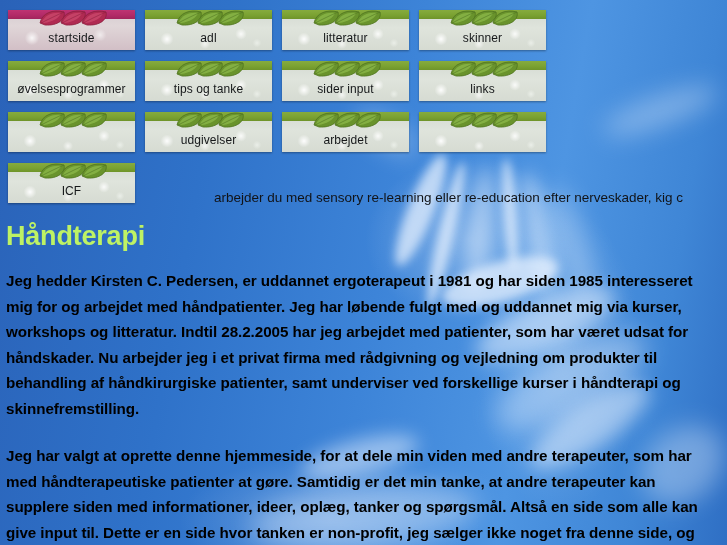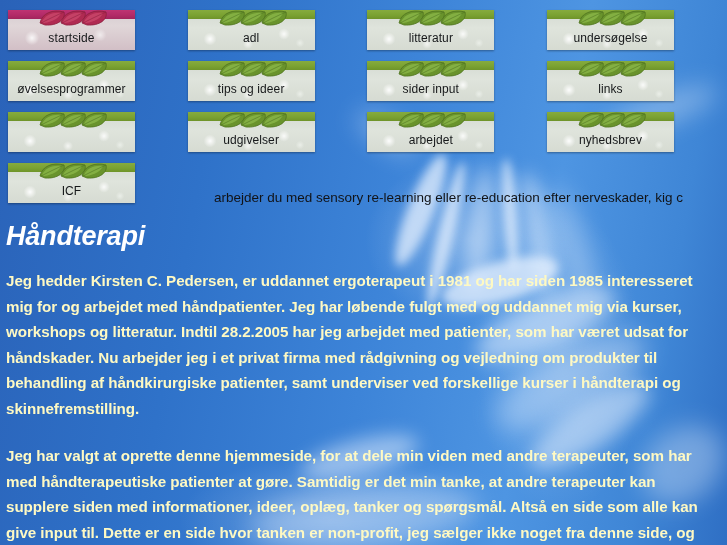--- a/index.html
+++ b/index.html
@@ -45,21 +45,20 @@
   
   #nav {
     position: absolute;
     left: 8px;
     top: 10px;
     width: 666px;
     z-index: 5;
     display: flex;
     flex-wrap: wrap;
     gap: 11px 10px;
-    justify-content: space-between;
   }
   .navbtn {
     width: 127px;
     height: 40px;
     position: relative;
     box-sizing: border-box;
     cursor: pointer;
     overflow: hidden;
     background:
       radial-gradient(circle 9px at 22px 29px, rgba(255,255,255,0.95), rgba(255,255,255,0) 72%),
@@ -132,31 +131,30 @@
     position: absolute;
     left: 6px;
     top: 220px;
     width: 715px;
     z-index: 6;
   }
   #page-title {
     margin: 0 0 16px 0;
     font-size: 27px;
     font-weight: bold;
-    color: #ffffff;
+    color: #bef264;
     letter-spacing: -0.2px;
     line-height: 32px;
-    font-style: italic;
   }
   .para {
     margin: 0 0 22px 0;
     font-size: 15.2px;
     font-weight: bold;
     line-height: 25.5px;
-    color: #fef9c3;
+    color: #000000;
     letter-spacing: -0.05px;
   }
 </style>
 </head>
 <body>
 
 <div id="sky"></div>
 
 <div>
   <div class="wisp" style="left:408px; top:150px; width:26px; height:120px; transform:rotate(22deg);"></div>
@@ -252,21 +250,21 @@
             <path d="M1 13 C3 3, 14 -1, 25 2 C27 9, 19 16, 6 15 Z" fill="#69932c" stroke="#4f7320" stroke-width="0.8"></path>
             <path d="M3 12 C6 5, 14 2, 22 3 C21 7, 14 12, 5 13 Z" fill="#8cb84a" opacity="0.75"></path>
             <path d="M2 13 C10 9, 18 5, 25 2" stroke="#4f7320" stroke-width="0.7" fill="none" opacity="0.8"></path>
           </g>
           <g transform="translate(42,0)">
             <path d="M1 13 C3 3, 14 -1, 25 2 C27 9, 19 16, 6 15 Z" fill="#69932c" stroke="#4f7320" stroke-width="0.8"></path>
             <path d="M3 12 C6 5, 14 2, 22 3 C21 7, 14 12, 5 13 Z" fill="#8cb84a" opacity="0.75"></path>
             <path d="M2 13 C10 9, 18 5, 25 2" stroke="#4f7320" stroke-width="0.7" fill="none" opacity="0.8"></path>
           </g>
         </svg></div>
-      <div class="lbl">undersøgelse</div>
+      <div class="lbl">skinner</div>
     </div>
     <div class="navbtn">
       <div class="band"></div>
       <div class="leaves"><svg width="72" height="17" viewBox="0 0 72 17">
           <g transform="translate(0,0)">
             <path d="M1 13 C3 3, 14 -1, 25 2 C27 9, 19 16, 6 15 Z" fill="#69932c" stroke="#4f7320" stroke-width="0.8"></path>
             <path d="M3 12 C6 5, 14 2, 22 3 C21 7, 14 12, 5 13 Z" fill="#8cb84a" opacity="0.75"></path>
             <path d="M2 13 C10 9, 18 5, 25 2" stroke="#4f7320" stroke-width="0.7" fill="none" opacity="0.8"></path>
           </g>
           <g transform="translate(21,0)">
@@ -294,21 +292,21 @@
             <path d="M1 13 C3 3, 14 -1, 25 2 C27 9, 19 16, 6 15 Z" fill="#69932c" stroke="#4f7320" stroke-width="0.8"></path>
             <path d="M3 12 C6 5, 14 2, 22 3 C21 7, 14 12, 5 13 Z" fill="#8cb84a" opacity="0.75"></path>
             <path d="M2 13 C10 9, 18 5, 25 2" stroke="#4f7320" stroke-width="0.7" fill="none" opacity="0.8"></path>
           </g>
           <g transform="translate(42,0)">
             <path d="M1 13 C3 3, 14 -1, 25 2 C27 9, 19 16, 6 15 Z" fill="#69932c" stroke="#4f7320" stroke-width="0.8"></path>
             <path d="M3 12 C6 5, 14 2, 22 3 C21 7, 14 12, 5 13 Z" fill="#8cb84a" opacity="0.75"></path>
             <path d="M2 13 C10 9, 18 5, 25 2" stroke="#4f7320" stroke-width="0.7" fill="none" opacity="0.8"></path>
           </g>
         </svg></div>
-      <div class="lbl">tips og ideer</div>
+      <div class="lbl">tips og tanke</div>
     </div>
     <div class="navbtn">
       <div class="band"></div>
       <div class="leaves"><svg width="72" height="17" viewBox="0 0 72 17">
           <g transform="translate(0,0)">
             <path d="M1 13 C3 3, 14 -1, 25 2 C27 9, 19 16, 6 15 Z" fill="#69932c" stroke="#4f7320" stroke-width="0.8"></path>
             <path d="M3 12 C6 5, 14 2, 22 3 C21 7, 14 12, 5 13 Z" fill="#8cb84a" opacity="0.75"></path>
             <path d="M2 13 C10 9, 18 5, 25 2" stroke="#4f7320" stroke-width="0.7" fill="none" opacity="0.8"></path>
           </g>
           <g transform="translate(21,0)">
@@ -419,21 +417,20 @@
             <path d="M1 13 C3 3, 14 -1, 25 2 C27 9, 19 16, 6 15 Z" fill="#69932c" stroke="#4f7320" stroke-width="0.8"></path>
             <path d="M3 12 C6 5, 14 2, 22 3 C21 7, 14 12, 5 13 Z" fill="#8cb84a" opacity="0.75"></path>
             <path d="M2 13 C10 9, 18 5, 25 2" stroke="#4f7320" stroke-width="0.7" fill="none" opacity="0.8"></path>
           </g>
           <g transform="translate(42,0)">
             <path d="M1 13 C3 3, 14 -1, 25 2 C27 9, 19 16, 6 15 Z" fill="#69932c" stroke="#4f7320" stroke-width="0.8"></path>
             <path d="M3 12 C6 5, 14 2, 22 3 C21 7, 14 12, 5 13 Z" fill="#8cb84a" opacity="0.75"></path>
             <path d="M2 13 C10 9, 18 5, 25 2" stroke="#4f7320" stroke-width="0.7" fill="none" opacity="0.8"></path>
           </g>
         </svg></div>
-      <div class="lbl">nyhedsbrev</div>
     </div>
     <div class="navbtn">
       <div class="band"></div>
       <div class="leaves"><svg width="72" height="17" viewBox="0 0 72 17">
           <g transform="translate(0,0)">
             <path d="M1 13 C3 3, 14 -1, 25 2 C27 9, 19 16, 6 15 Z" fill="#69932c" stroke="#4f7320" stroke-width="0.8"></path>
             <path d="M3 12 C6 5, 14 2, 22 3 C21 7, 14 12, 5 13 Z" fill="#8cb84a" opacity="0.75"></path>
             <path d="M2 13 C10 9, 18 5, 25 2" stroke="#4f7320" stroke-width="0.7" fill="none" opacity="0.8"></path>
           </g>
           <g transform="translate(21,0)">

